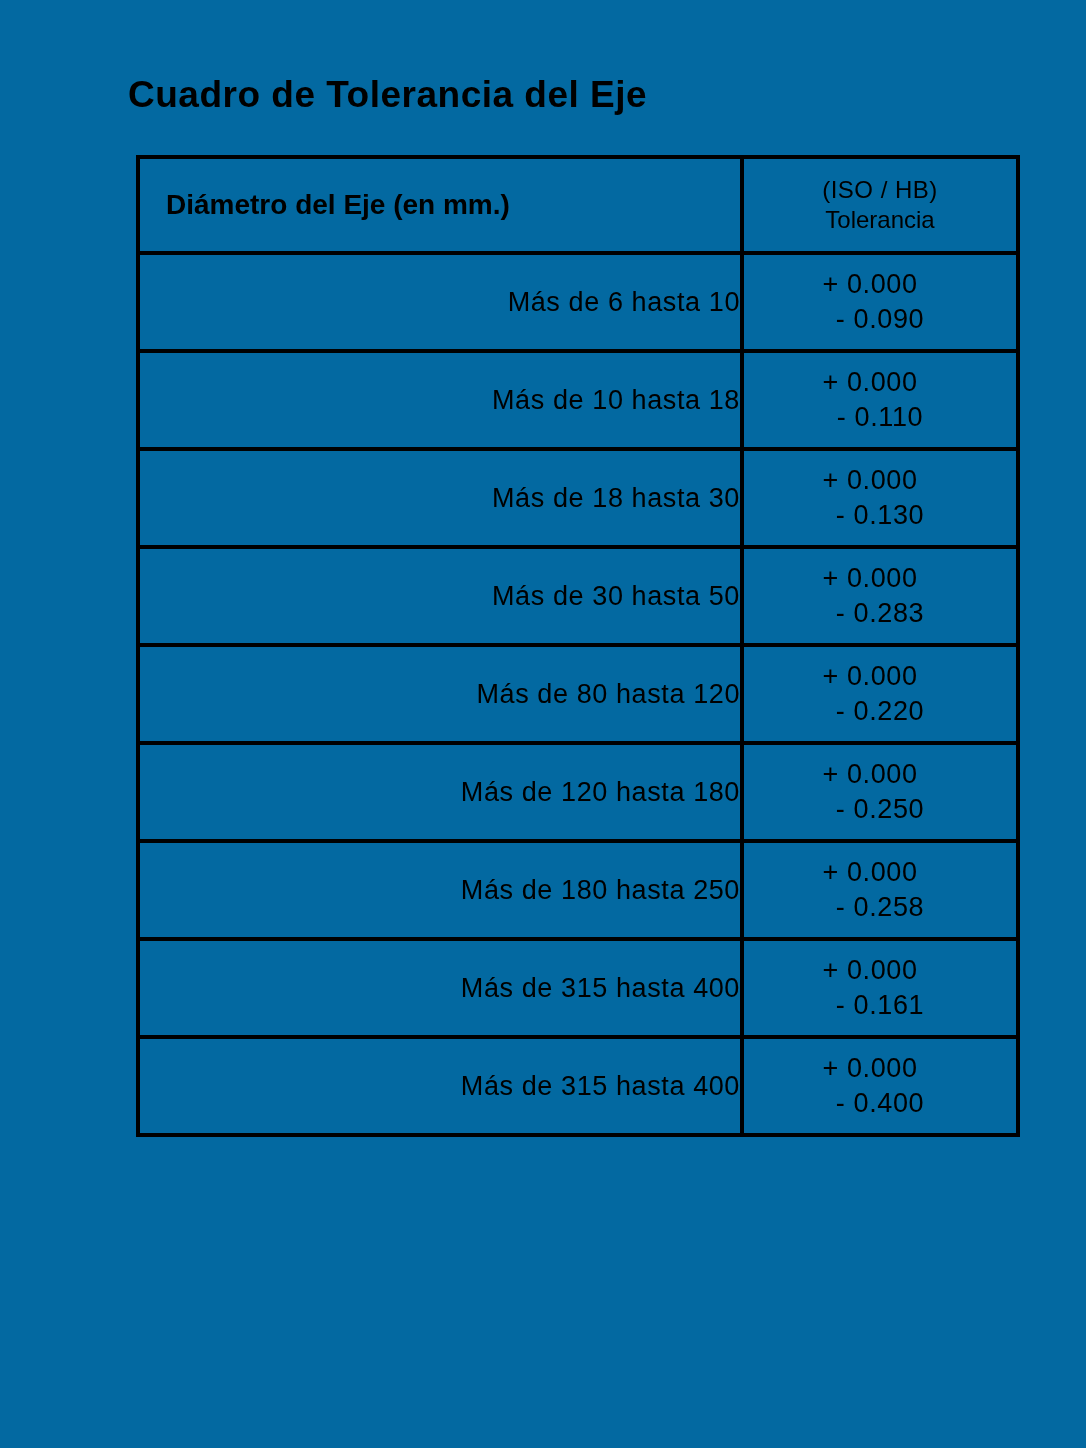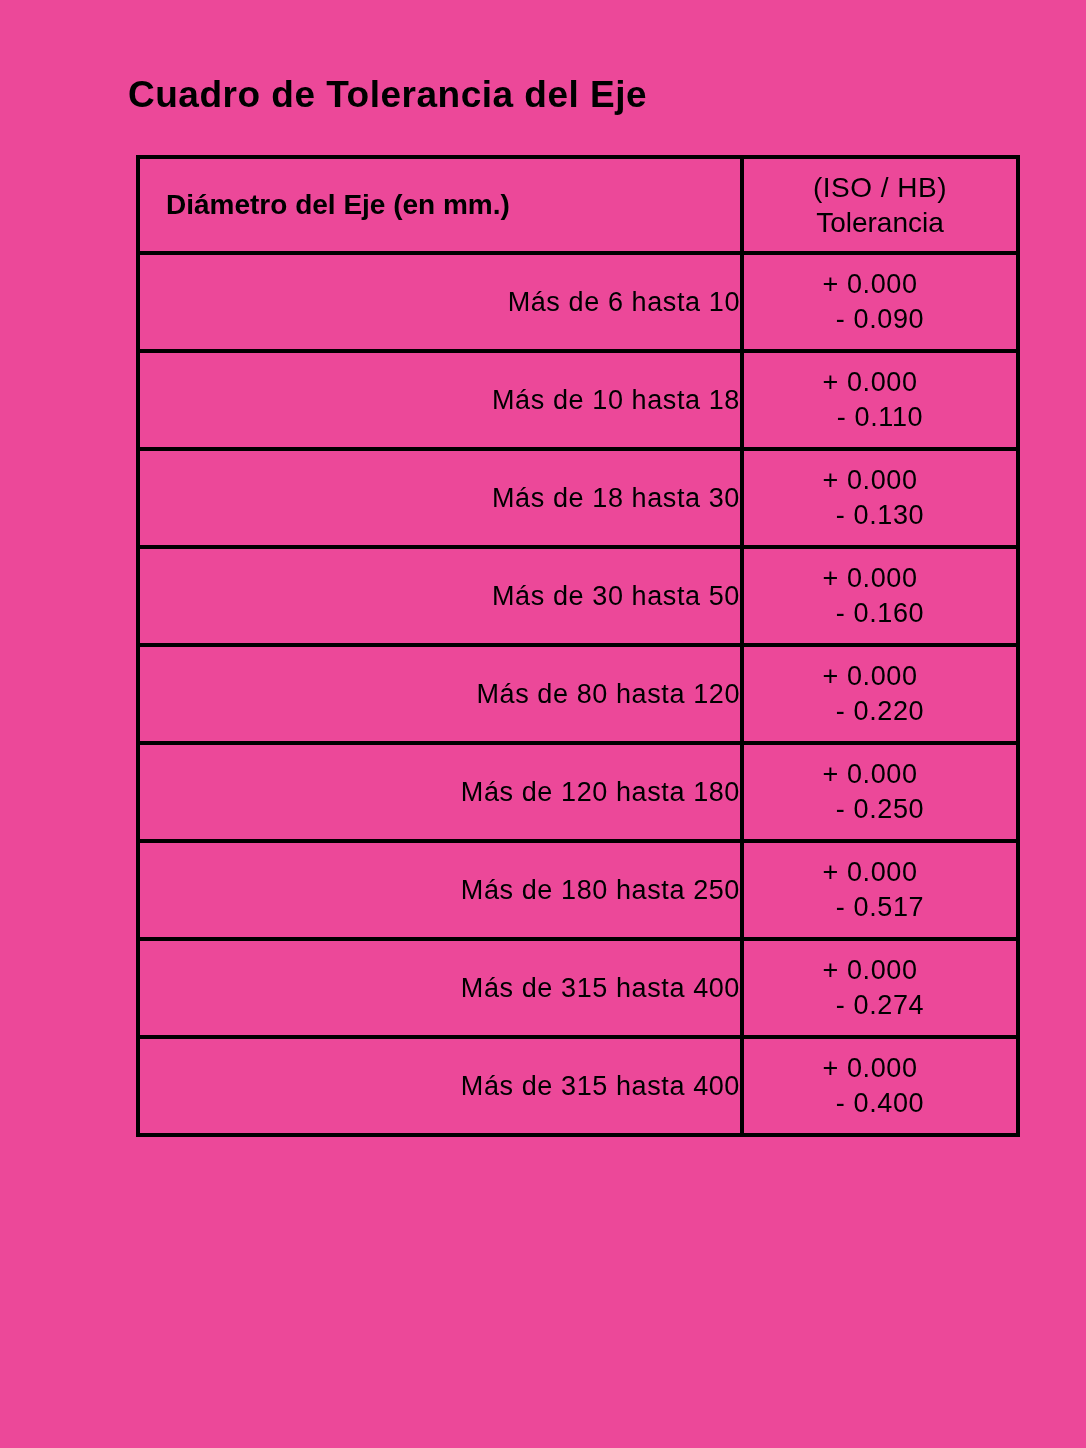--- a/index.html
+++ b/index.html
@@ -14,21 +14,21 @@
     color: #000000;
     position: relative;
     overflow: hidden;
   }
   .page {
     position: absolute;
     left: 0;
     top: 0;
     width: 1086px;
     height: 1448px;
-    background: #ec4899;
+    background: #0369a1;
   }
   .doc-title {
     position: absolute;
     left: 128px;
     top: 74px;
     font-size: 37px;
     font-weight: bold;
     letter-spacing: 0.5px;
     white-space: nowrap;
   }
@@ -64,21 +64,21 @@
     padding-left: 26px;
     white-space: nowrap;
   }
   th.head-right {
     height: 92px;
     vertical-align: middle;
     text-align: center;
   }
   th.head-right .l1,
   th.head-right .l2 {
-    font-size: 28px;
+    font-size: 24px;
     font-weight: normal;
     line-height: 1.25;
     white-space: nowrap;
   }
   th.head-right .l1 { letter-spacing: 0.5px; }
 
   td.range {
     height: 94px;
     vertical-align: middle;
     text-align: right;
@@ -155,21 +155,21 @@
             <div class="upper">+ 0.000</div>
             <div class="lower">-  0.130</div>
           </td>
         </tr>
         <tr>
           <td class="range">
             <div class="txt">Más de 30 hasta 50</div>
           </td>
           <td class="tolerance">
             <div class="upper">+ 0.000</div>
-            <div class="lower">-  0.160</div>
+            <div class="lower">-  0.283</div>
           </td>
         </tr>
         <tr>
           <td class="range">
             <div class="txt">Más de 80 hasta 120</div>
           </td>
           <td class="tolerance">
             <div class="upper">+ 0.000</div>
             <div class="lower">-  0.220</div>
           </td>
@@ -182,30 +182,30 @@
             <div class="upper">+ 0.000</div>
             <div class="lower">-  0.250</div>
           </td>
         </tr>
         <tr>
           <td class="range">
             <div class="txt">Más de 180 hasta 250</div>
           </td>
           <td class="tolerance">
             <div class="upper">+ 0.000</div>
-            <div class="lower">-  0.517</div>
+            <div class="lower">-  0.258</div>
           </td>
         </tr>
         <tr>
           <td class="range">
             <div class="txt">Más de 315 hasta 400</div>
           </td>
           <td class="tolerance">
             <div class="upper">+ 0.000</div>
-            <div class="lower">-  0.274</div>
+            <div class="lower">-  0.161</div>
           </td>
         </tr>
         <tr>
           <td class="range">
             <div class="txt">Más de 315 hasta 400</div>
           </td>
           <td class="tolerance">
             <div class="upper">+ 0.000</div>
             <div class="lower">-  0.400</div>
           </td>

